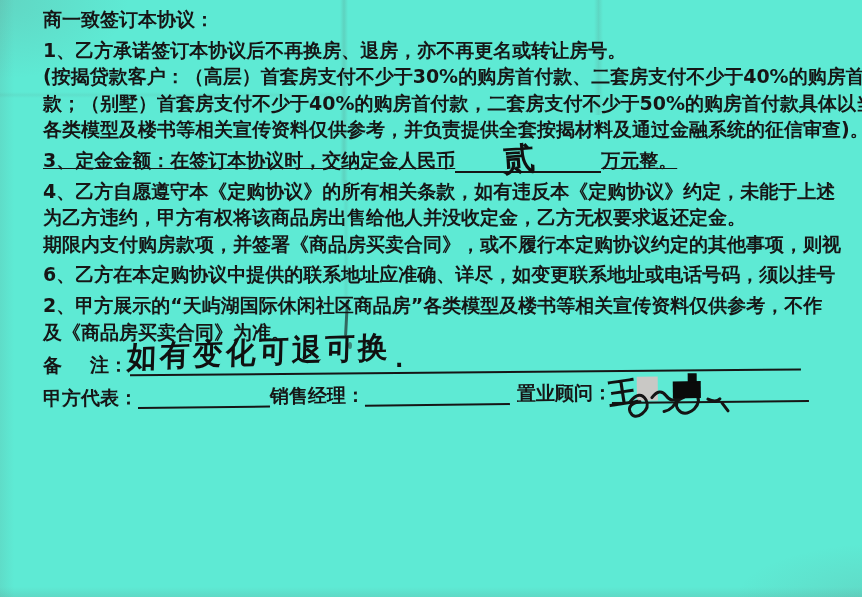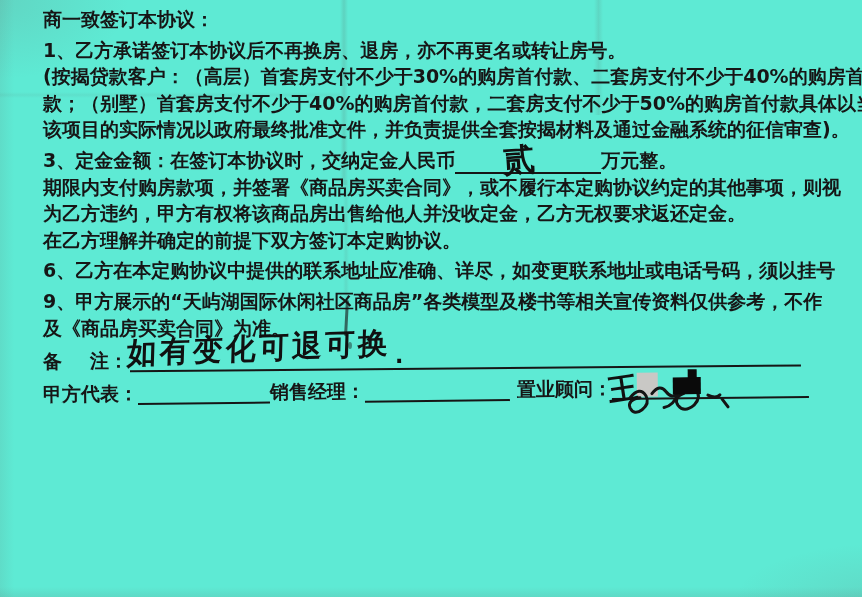--- a/index.html
+++ b/index.html
@@ -26,21 +26,21 @@
   .crease-h1{left:0;top:92px;width:340px;height:6px;background:linear-gradient(180deg,transparent,rgba(90,88,84,.07),transparent);}
   .crease-mark{left:345px;top:300px;width:3px;height:36px;background:rgba(25,25,25,.62);border-radius:2px;transform:rotate(3deg);}
   .crease-dot{left:348px;top:342px;width:4px;height:7px;background:rgba(25,25,25,.45);border-radius:50%;}
 
   
   .doc{position:absolute;left:43px;top:6px;width:806px;}
   .ln{font-size:19px;line-height:26.6px;white-space:nowrap;letter-spacing:0;}
   .item{margin-top:4px;}
 
   
-  .deposit-row{display:flex;align-items:flex-end;}
+  .deposit-row{display:flex;align-items:center;text-decoration:underline;}
   .blank{display:inline-block;width:146px;height:23px;border-bottom:2.5px solid #161616;position:relative;}
   .hw{color:#101010;}
   .hw.amount{position:absolute;left:48px;bottom:-4px;font-size:32px;line-height:32px;transform:rotate(-4deg);}
 
   
   .row{display:flex;align-items:flex-end;position:relative;}
   .row.remark{margin-top:7px;height:25px;transform:rotate(-0.5deg);transform-origin:left bottom;}
   .lbl{font-size:19px;line-height:24px;}
   .zhu{margin-left:28px;}
   .remark-line{flex:0 0 671px;height:18px;border-bottom:2.5px solid #161616;margin-left:2px;}
@@ -77,35 +77,35 @@
   <div class="fx edge-r"></div>
   <div class="fx edge-b"></div>
 
   <div class="doc">
 
     <div class="ln">商一致签订本协议：</div>
 
     <div class="ln item">1、乙方承诺签订本协议后不再换房、退房，亦不再更名或转让房号。</div>
     <div class="ln">(按揭贷款客户：（高层）首套房支付不少于30%的购房首付款、二套房支付不少于40%的购房首付</div>
     <div class="ln">款；（别墅）首套房支付不少于40%的购房首付款，二套房支付不少于50%的购房首付款具体以当地</div>
-    <div class="ln">该项目的实际情况以政府最终批准文件，并负责提供全套按揭材料及通过金融系统的征信审查)。</div>
+    <div class="ln">各类模型及楼书等相关宣传资料仅供参考，并负责提供全套按揭材料及通过金融系统的征信审查)。</div>
 
     <div class="ln item deposit-row">
       <span>3、定金金额：在签订本协议时，交纳定金人民币</span>
       <span class="blank">
         <span class="hw amount">贰</span>
       </span>
       <span>万元整。</span>
     </div>
 
+    <div class="ln item">4、乙方自愿遵守本《定购协议》的所有相关条款，如有违反本《定购协议》约定，未能于上述</div>
+    <div class="ln">为乙方违约，甲方有权将该商品房出售给他人并没收定金，乙方无权要求返还定金。</div>
     <div class="ln">期限内支付购房款项，并签署《商品房买卖合同》，或不履行本定购协议约定的其他事项，则视</div>
-    <div class="ln">为乙方违约，甲方有权将该商品房出售给他人并没收定金，乙方无权要求返还定金。</div>
-    <div class="ln">在乙方理解并确定的前提下双方签订本定购协议。</div>
     <div class="ln item">6、乙方在本定购协议中提供的联系地址应准确、详尽，如变更联系地址或电话号码，须以挂号</div>
-    <div class="ln item">9、甲方展示的“天屿湖国际休闲社区商品房”各类模型及楼书等相关宣传资料仅供参考，不作</div>
+    <div class="ln item">2、甲方展示的“天屿湖国际休闲社区商品房”各类模型及楼书等相关宣传资料仅供参考，不作</div>
     <div class="ln">及《商品房买卖合同》为准。</div>
 
     <div class="row remark">
       <span class="lbl">备</span>
       <span class="lbl zhu">注：</span>
       <span class="remark-line"></span>
       <span class="hw note">如有变化可退可换</span>
       <span class="hw notemark">.</span>
     </div>
 

